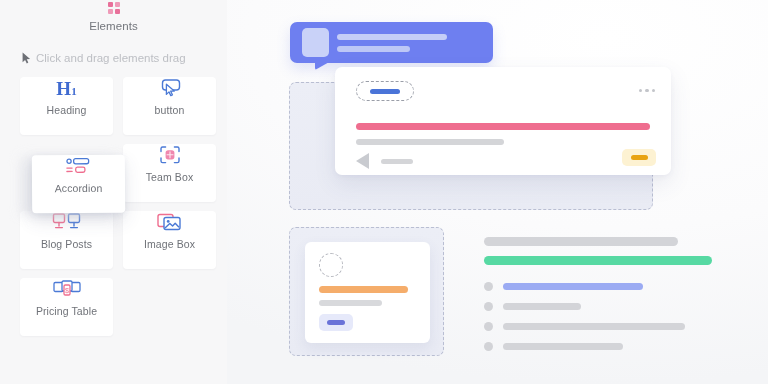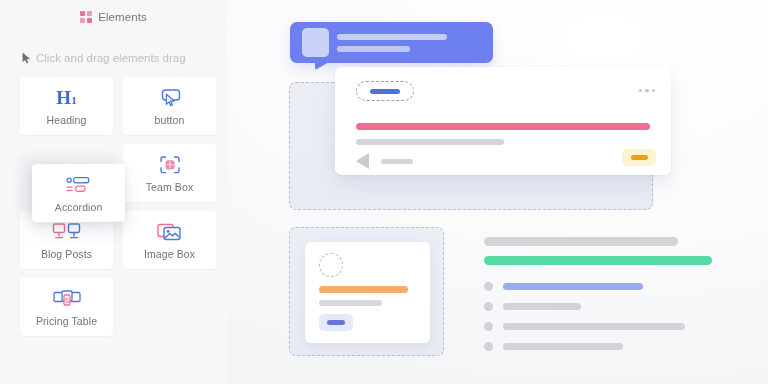--- a/index.html
+++ b/index.html
@@ -39,21 +39,21 @@
     align-items: center;
     justify-content: center;
     gap: 6px;
     font-size: 11.5px;
     color: #8a8d93;
     letter-spacing: .1px;
     height: 33px;
     cursor: pointer;
     user-select: none;
   }
-  .tab.active-elements { color: #73767c; background: #f7f7f8; }
+  .tab.active-elements { color: #73767c; background: #f7f7f8; flex-direction: column; }
   .tab.global { background: #ebecee; color: #84878d; }
 
   .icon-grid4 {
     display: grid;
     grid-template-columns: 5px 5px;
     grid-template-rows: 5px 5px;
     gap: 2px;
     flex: 0 0 auto;
   }
   .icon-grid4 i {
@@ -87,39 +87,38 @@
     padding: 6px 0 0 20px;
   }
   .widget {
     position: relative;
     height: 58px;
     background: #ffffff;
     border-radius: 4px;
     display: flex;
     flex-direction: column;
     align-items: center;
-    justify-content: center;
     gap: 5px;
     cursor: grab;
     box-shadow: 0 1px 2px rgba(40,50,80,.045);
   }
   .widget .label {
     font-size: 10.5px;
     color: #6f7278;
     letter-spacing: .1px;
     white-space: nowrap;
   }
   .widget .glyph {
     height: 22px; display: flex; align-items: center; justify-content: center;
   }
 
   
   .widget.dragging {
     position: absolute;
-    left: 32px; top: 164px;
+    left: 32px; top: 155px;
     width: 93px; height: 58px;
     z-index: 20;
     box-shadow: 0 8px 18px rgba(60,70,110,.13), 0 2px 6px rgba(60,70,110,.07);
     transform: rotate(-.4deg);
   }
   .drag-shadow {
     position: absolute;
     left: 20px; top: 156px;
     width: 96px; height: 60px;
     border-radius: 5px;

